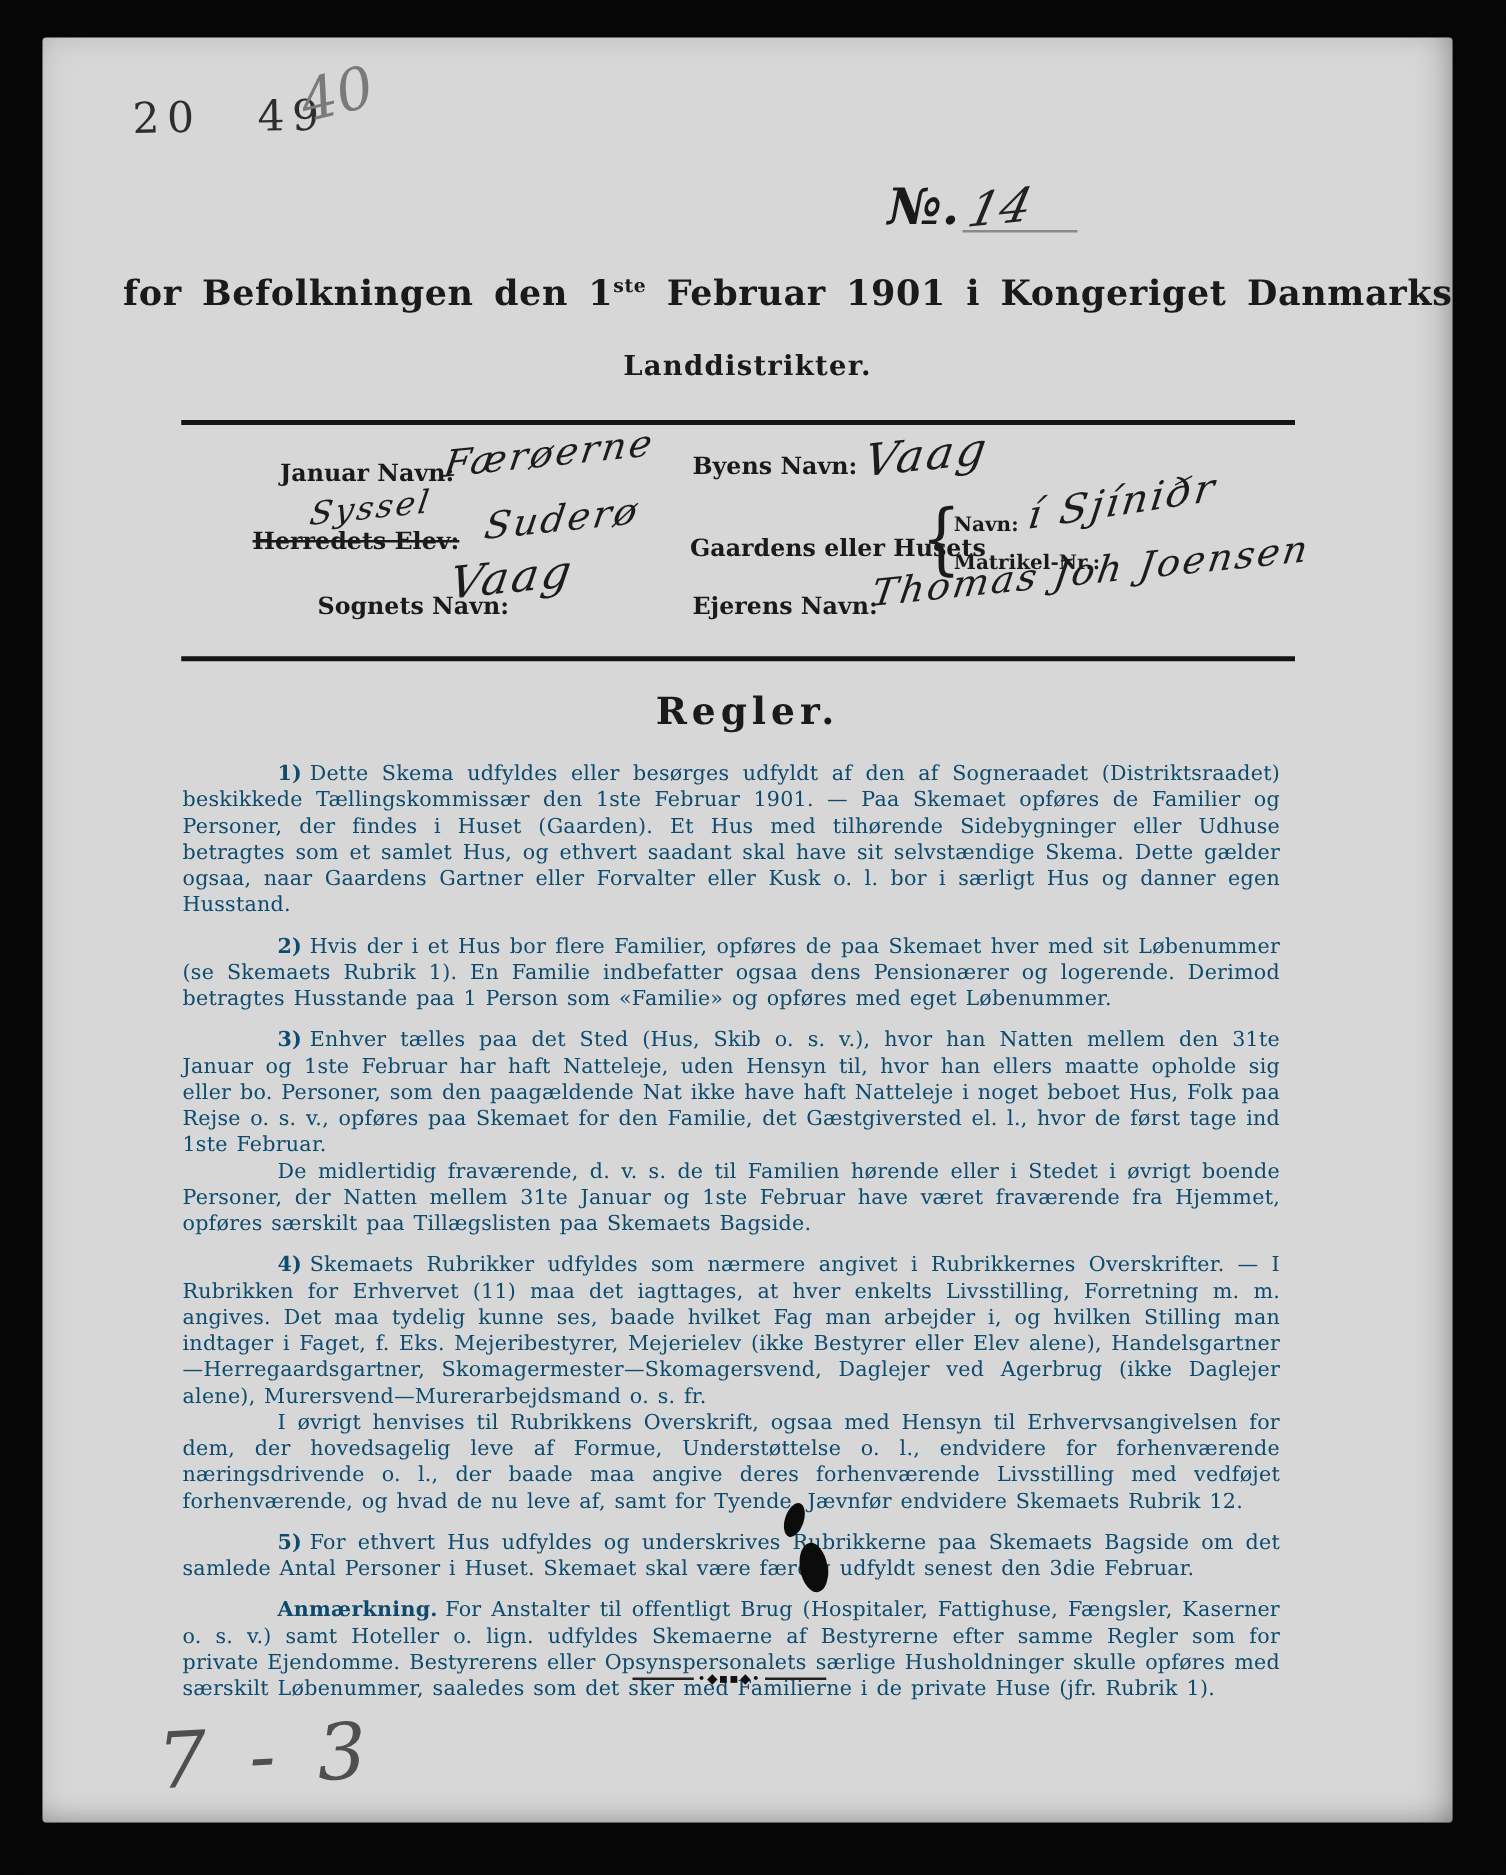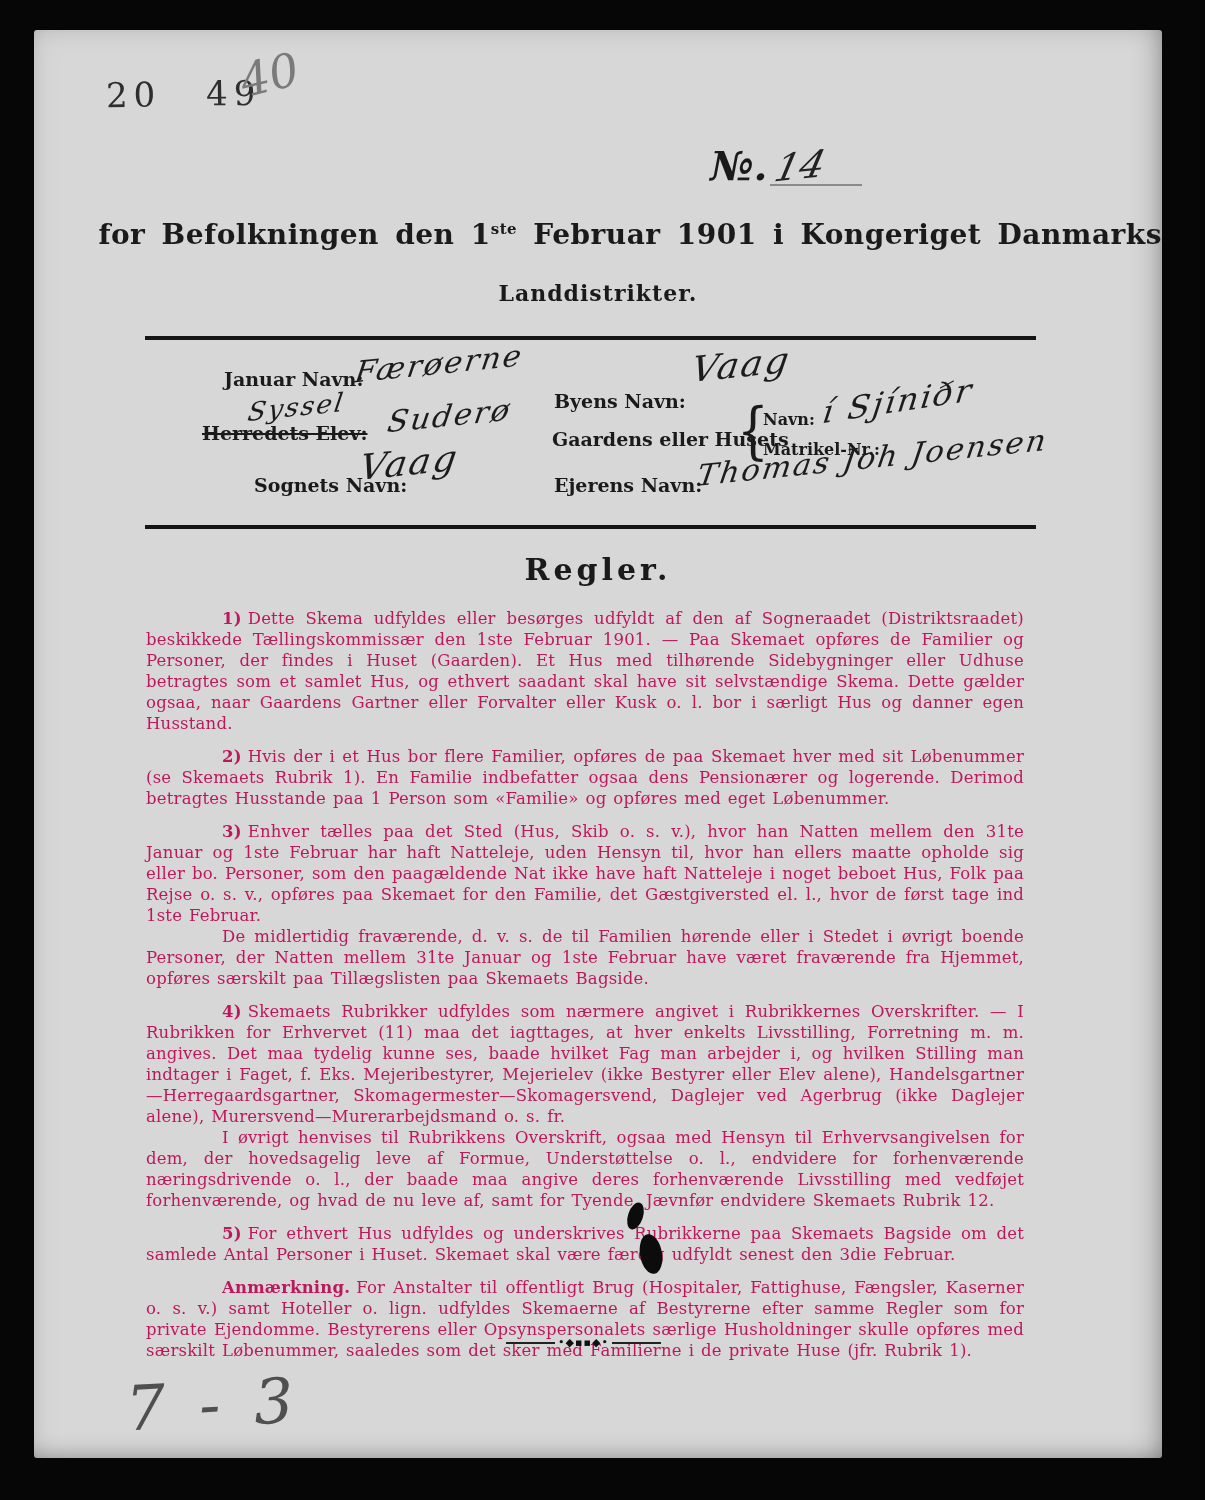--- a/index.html
+++ b/index.html
@@ -32,21 +32,21 @@
   .flabel{position:absolute;font-size:19px;font-weight:bold;white-space:nowrap;}
   .fsub{position:absolute;font-size:16px;font-weight:bold;white-space:nowrap;}
   .hand{position:absolute;font-size:30px;font-style:italic;white-space:nowrap;color:#1c1c1c;
          transform:skewX(-14deg) rotate(-6deg);letter-spacing:2px;}
   .struck{text-decoration:line-through;text-decoration-thickness:2px;}
   .brace{position:absolute;font-size:50px;font-weight:normal;transform:scaleY(1.25);color:#1a1a1a;}
   
   .rules-heading{position:absolute;left:0;top:522px;width:100%;text-align:center;
          font-size:30px;font-weight:bold;letter-spacing:4px;}
   .rules{position:absolute;left:112px;top:566px;width:878px;font-size:16.5px;line-height:21px;
-         text-align:justify;letter-spacing:.2px;word-spacing:1.5px;color:#be185d;}
+         text-align:justify;letter-spacing:.2px;word-spacing:1.5px;color:#0c4a6e;}
   .para{margin:0;text-indent:76px;}
   .para.gap{margin-top:12px;}
   .pnum{font-weight:bold;}
   .pnum:not(:empty){margin-right:6px;}
   .ink-blot{position:absolute;background:#0c0c0c;border-radius:50%;}
   .blot1{left:594px;top:1172px;width:15px;height:28px;transform:rotate(18deg);}
   .blot2{left:606px;top:1204px;width:22px;height:40px;transform:rotate(-10deg);}
   
   .divider{position:absolute;left:472px;top:1306px;width:155px;display:flex;align-items:center;}
   .dline{flex:1;border-bottom:2px solid #222;}
@@ -76,21 +76,21 @@
       <span class="flabel" style="left:79px;top:28px;">Januar Navn:</span>
       <span class="hand" style="left:212px;top:6px;">Færøerne</span>
 
       <span class="hand" style="left:104px;top:52px;font-size:26px;">Syssel</span>
       <span class="flabel struck" style="left:57px;top:82px;">Herredets Elev:</span>
       <span class="hand" style="left:244px;top:58px;">Suderø</span>
 
       <span class="flabel" style="left:61px;top:134px;margin-left:48px;">Sognets Navn:</span>
       <span class="hand" style="left:216px;top:102px;font-size:36px;">Vaag</span>
 
-      <span class="flabel" style="left:409px;top:50px;">Byens Navn:</span>
+      <span class="flabel" style="left:409px;top:22px;">Byens Navn:</span>
       <span class="hand" style="left:548px;top:4px;font-size:36px;">Vaag</span>
 
       <span class="flabel" style="left:407px;top:88px;">Gaardens eller Husets</span>
       <span class="brace" style="left:592px;top:62px;">{</span>
       <span class="fsub" style="left:618px;top:70px;">Navn:</span>
       <span class="fsub" style="left:618px;top:100px;">Matrikel-Nr.:</span>
       <span class="hand" style="left:680px;top:42px;font-size:32px;transform:skewX(-16deg) rotate(-9deg);">í Sjíniðr</span>
       <span class="hand" style="left:760px;top:102px;"></span>
 
       <span class="flabel" style="left:409px;top:134px;">Ejerens Navn:</span>

